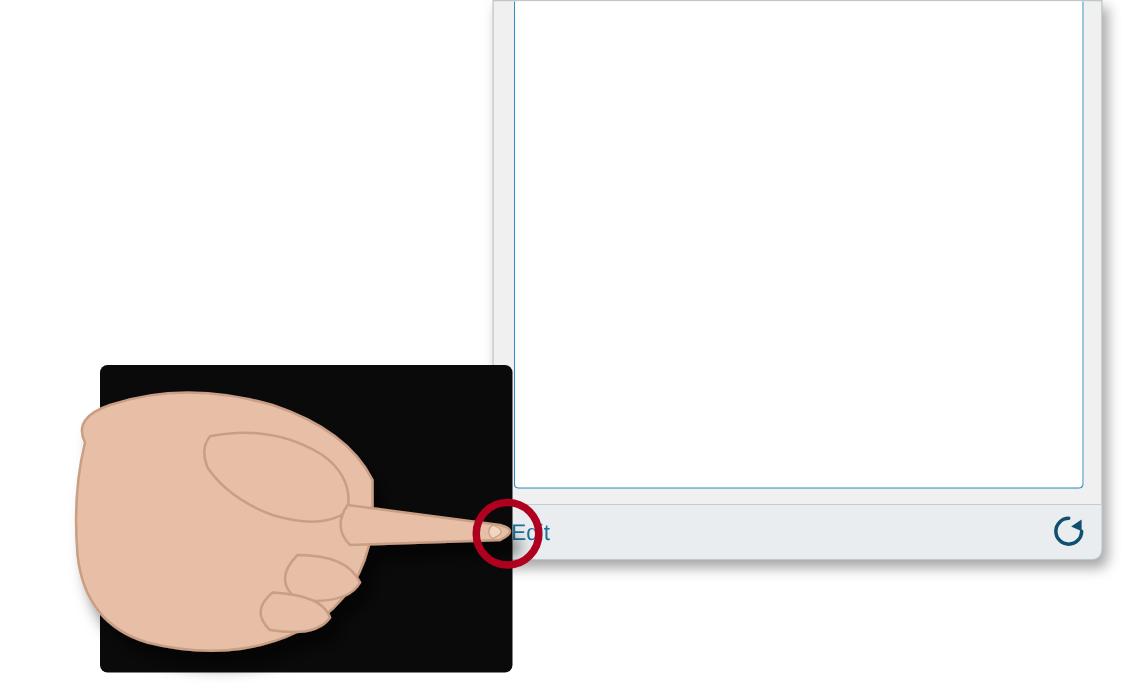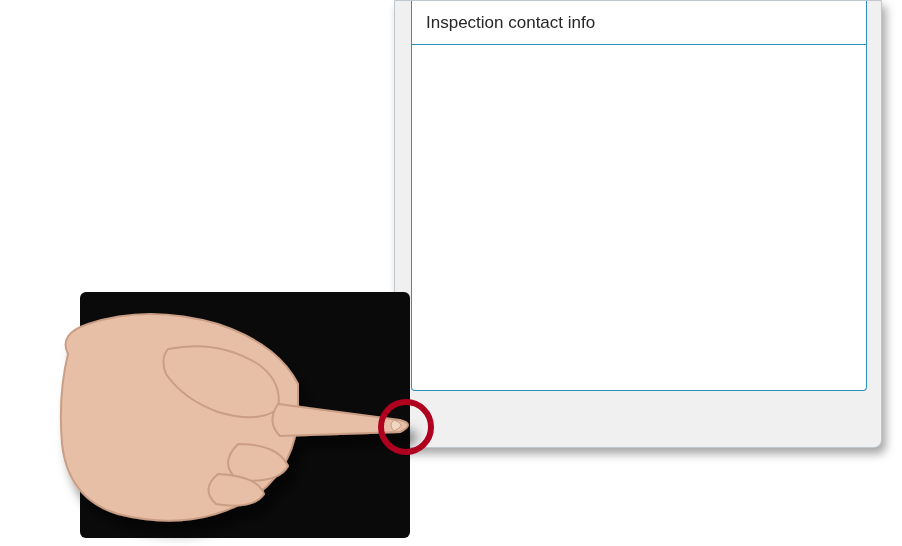--- a/index.html
+++ b/index.html
@@ -110,23 +110,31 @@
   }
 </style>
 </head>
 <body>
 
 <div class="hand-shadow-block"></div>
 
 <div class="panel">
 
   <div class="list-area">
-    <div class="list-row">Inspection contact info</div>
   </div>
 
+  <div class="toolbar">
+    <button class="edit-btn">Edit</button>
+    <button class="refresh-btn">
+      <svg viewBox="0 0 32 32" width="30" height="30">
+        <path d="M16 5 A11 11 0 1 0 27 16" fill="none" stroke="#114f71" stroke-width="3" stroke-linecap="round"></path>
+        <path d="M27 6 L27 16 L18 12 Z" fill="#114f71"></path>
+      </svg>
+    </button>
+  </div>
 </div>
 
 <div class="highlight-circle"></div>
 
 <svg class="hand" viewBox="0 0 400 256">
   <defs>
     <filter id="handShadow" x="-20%" y="-20%" width="150%" height="160%">
       <feDropShadow dx="8" dy="12" stdDeviation="6" flood-color="#000" flood-opacity="0.55"></feDropShadow>
     </filter>
   </defs>

